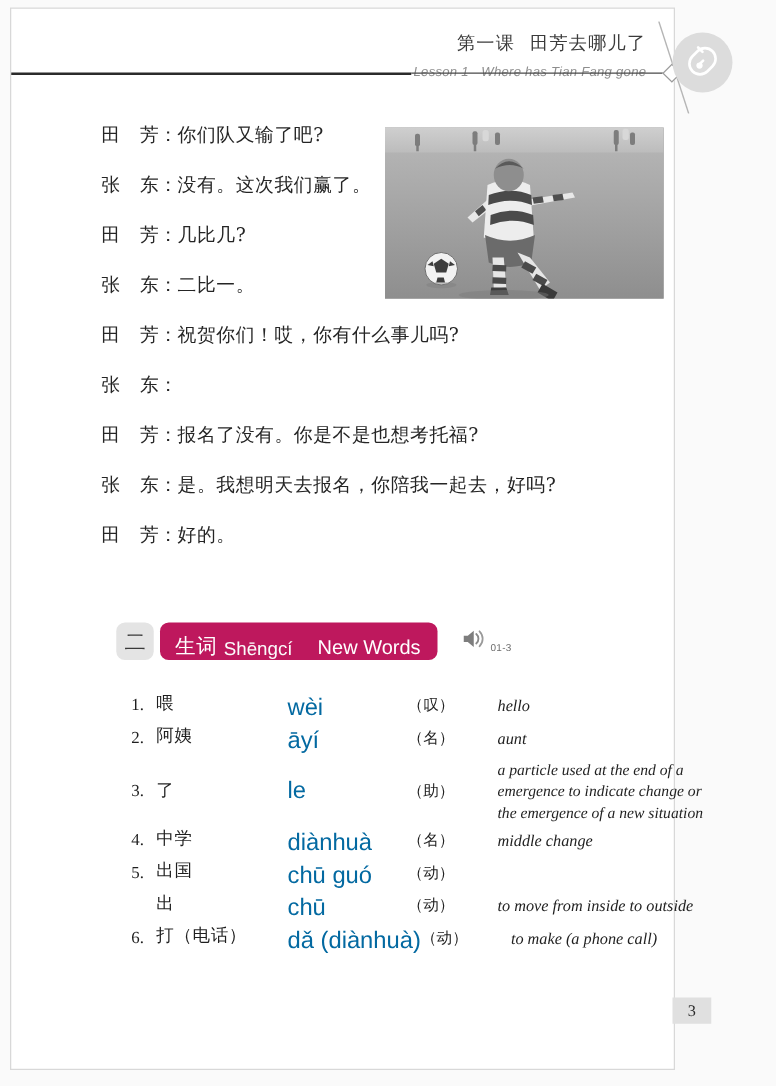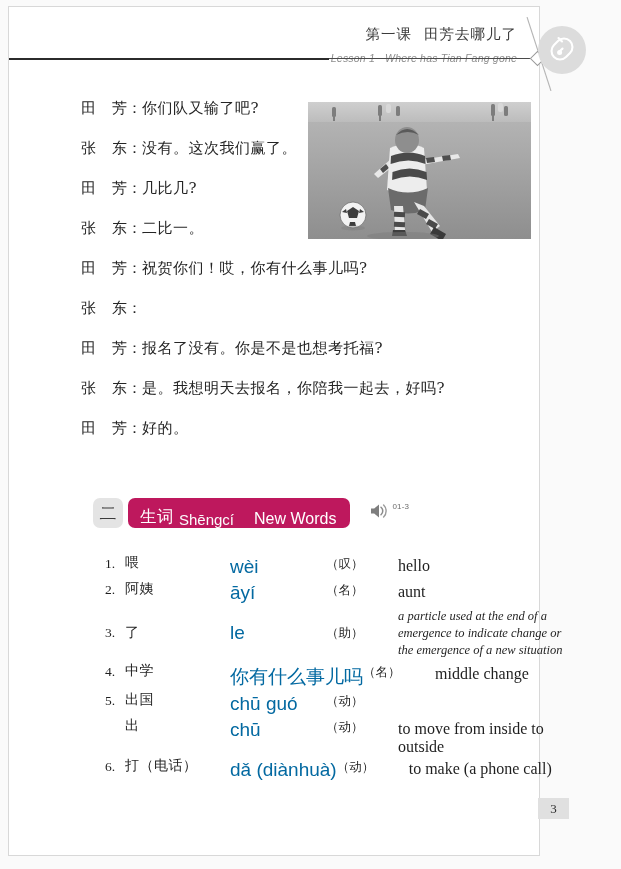--- a/index.html
+++ b/index.html
@@ -187,21 +187,21 @@
     margin-top: 39px;
   }
   .sec-pill .p-en {
     font-family: "Liberation Sans", sans-serif;
     font-size: 16px;
     margin-left: 20px;
     color: #ffffff;
   }
   .audio {
     display: flex;
-    align-items: flex-start;
+    align-items: flex-end;
     margin-left: 19px;
   }
   .audio .track {
     font-family: "Liberation Sans", sans-serif;
     font-size: 8px;
     color: #6d6d6d;
     margin-left: 3px;
     margin-bottom: 2px;
     letter-spacing: .2px;
   }
@@ -246,23 +246,24 @@
     flex: 0 0 72px;
     font-family: "DejaVu Serif", "Liberation Serif", serif;
     font-size: 12.5px;
     color: #1f1f1f;
     padding-top: 3px;
     white-space: nowrap;
   }
   .v-en {
     flex: 1 1 auto;
     font-family: "Liberation Serif", serif;
-    font-size: 16px;
+    font-size: 13px;
     color: #1f1f1f;
     padding-top: 4px;
+    font-style: italic;
   }
   .v-en.ital {
     font-style: italic;
     font-size: 12.5px;
     line-height: 17px;
     padding-top: 0px;
   }
   .vrow.tall { min-height: 56px; align-items: center; }
   .vrow.tall .v-idx,
   .vrow.tall .v-cn,
@@ -517,21 +518,21 @@
       <span class="v-idx">3.</span>
       <span class="v-cn">了</span>
       <span class="v-py">le</span>
       <span class="v-pos">（助）</span>
       <span class="v-en ital">a particle used at the end of a emergence to indicate change or the emergence of a new situation</span>
     </div>
 
     <div class="vrow">
       <span class="v-idx">4.</span>
       <span class="v-cn">中学</span>
-      <span class="v-py">你有什么事儿吗</span>
+      <span class="v-py">diànhuà</span>
       <span class="v-pos">（名）</span>
       <span class="v-en">middle change</span>
     </div>
 
     <div class="vrow">
       <span class="v-idx">5.</span>
       <span class="v-cn">出国</span>
       <span class="v-py">chū guó</span>
       <span class="v-pos">（动）</span>
     </div>

